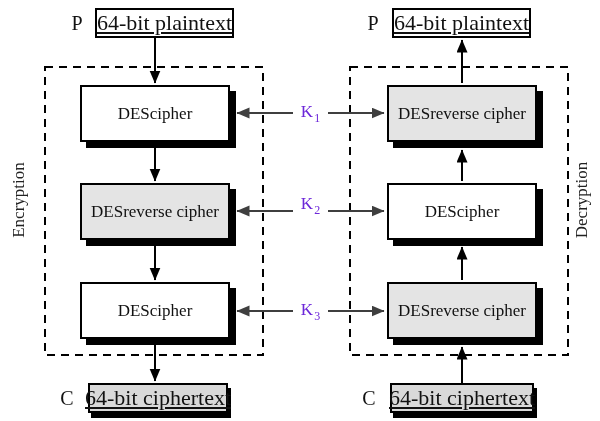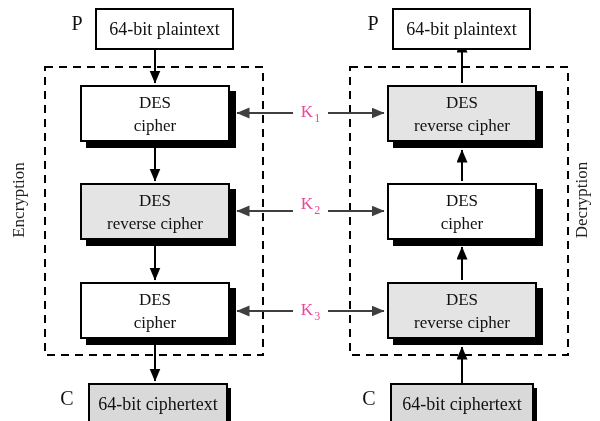--- a/index.html
+++ b/index.html
@@ -25,56 +25,57 @@
   .dashed-rect{fill:none;stroke:var(--stroke,#000);stroke-width:2;stroke-dasharray:8 6;}
   .varrow{stroke:var(--stroke,#000);stroke-width:2;}
   .karrow{stroke:var(--key_arrow,#3f3f3f);stroke-width:2;}
   .mhead-black{fill:var(--stroke,#000);}
   .mhead-gray{fill:var(--key_arrow,#3f3f3f);}
 
   .io-box{
     position:absolute;
     box-sizing:border-box;
     border:2px solid var(--stroke,#000);
-    height:42px;
+    height:30px;
     display:flex;align-items:center;justify-content:center;
-    font-size:18px;color:#111;
+    font-size:22px;color:#111;
     white-space:nowrap;
+    text-decoration:underline;
   }
   .io-box.plain{background:var(--box_white,#fff);}
   .io-box.shaded{background:var(--io_shaded,#d9d9d9);box-shadow:3px 5px 0 var(--stroke,#000);}
 
   .stage{
     position:absolute;
     box-sizing:border-box;
     width:150px;height:57px;
     border:2px solid var(--stroke,#000);
     background:var(--box_white,#fff);
     box-shadow:6px 6px 0 var(--stroke,#000);
-    display:flex;flex-direction:column;align-items:center;justify-content:center;
+    display:flex;flex-direction:row;align-items:center;justify-content:center;
     font-size:17px;line-height:23px;color:#111;
     text-align:center;white-space:nowrap;
   }
   .stage.shaded{background:var(--box_shaded,#e4e4e4);}
 
   .pc-label{
     position:absolute;
     font-size:20px;color:#111;
     width:22px;text-align:center;line-height:30px;
   }
   .section-label{
     position:absolute;
     font-size:17px;color:#222;
     white-space:nowrap;
     transform:translate(-50%,-50%) rotate(-90deg);
   }
   .key-label{
     position:absolute;
     transform:translate(-50%,-50%);
-    color:#ec4899;
+    color:#6d28d9;
     white-space:nowrap;
     text-align:center;
   }
   .key-label .kb{font-size:17px;}
   .key-label .ks{font-size:12px;position:relative;top:5px;left:1px;}
 </style>
 </head>
 <body>
 
 <div class="canvas">

